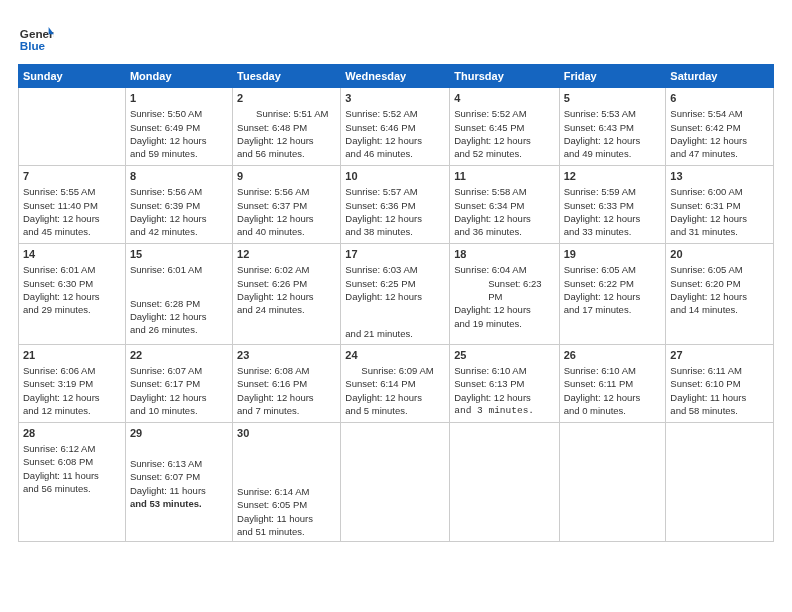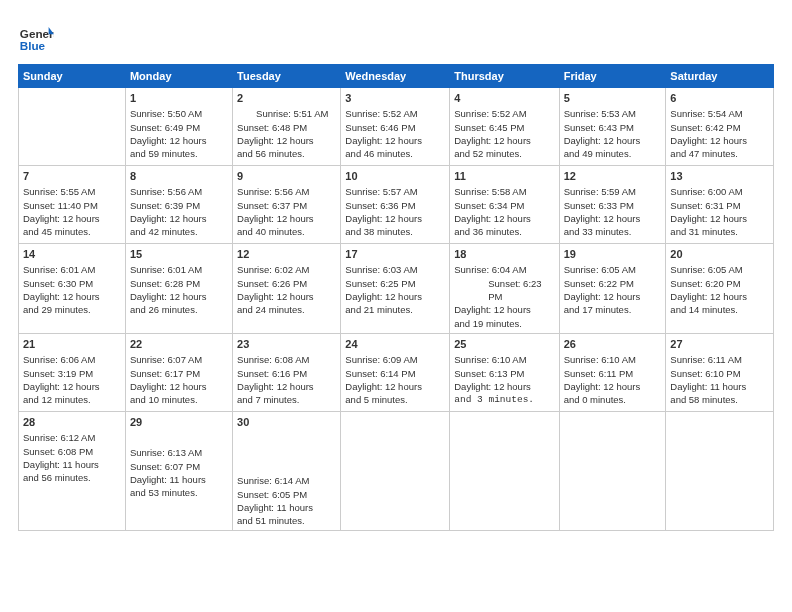--- a/index.html
+++ b/index.html
@@ -207,37 +207,37 @@
           <td>
             <span class="day-num">14</span>
             <span style="display: block;">Sunrise: 6:01 AM</span>
             <span style="display: block;">Sunset: 6:30 PM</span>
             <span style="display: block;">Daylight: 12 hours</span>
             <span style="display: block;">and 29 minutes.</span>
           </td>
           <td>
             <span class="day-num">15</span>
             <span style="display: block;">Sunrise: 6:01 AM</span>
-            <span style="display: block;">Sunset: 6:28 PM</span>
+            <span style="display: block; margin-top: 20px;">Sunset: 6:28 PM</span>
             <span style="display: block;">Daylight: 12 hours</span>
             <span style="display: block;">and 26 minutes.</span>
           </td>
           <td>
             <span class="day-num">12</span>
             <span style="display: block;">Sunrise: 6:02 AM</span>
             <span style="display: block;">Sunset: 6:26 PM</span>
             <span style="display: block;">Daylight: 12 hours</span>
             <span style="display: block;">and 24 minutes.</span>
           </td>
           <td>
             <span class="day-num">17</span>
             <span style="display: block;">Sunrise: 6:03 AM</span>
             <span style="display: block;">Sunset: 6:25 PM</span>
             <span style="display: block;">Daylight: 12 hours</span>
-            <span style="display: block;">and 21 minutes.</span>
+            <span style="display: block; margin-top: 24px;">and 21 minutes.</span>
           </td>
           <td>
             <span class="day-num">18</span>
             <span style="display: block;">Sunrise: 6:04 AM</span>
             <span style="display: block; margin-left: 34px;">Sunset: 6:23 PM</span>
             <span style="display: block;">Daylight: 12 hours</span>
             <span style="display: block;">and 19 minutes.</span>
           </td>
           <td>
             <span class="day-num">19</span>
@@ -271,21 +271,21 @@
           </td>
           <td>
             <span class="day-num">23</span>
             <span style="display: block;">Sunrise: 6:08 AM</span>
             <span style="display: block;">Sunset: 6:16 PM</span>
             <span style="display: block;">Daylight: 12 hours</span>
             <span style="display: block;">and 7 minutes.</span>
           </td>
           <td>
             <span class="day-num">24</span>
-            <span style="display: block;">Sunrise: 6:09 AM</span>
+            <span style="display: block; margin-left: 16px;">Sunrise: 6:09 AM</span>
             <span style="display: block;">Sunset: 6:14 PM</span>
             <span style="display: block;">Daylight: 12 hours</span>
             <span style="display: block;">and 5 minutes.</span>
           </td>
           <td>
             <span class="day-num">25</span>
             <span style="display: block;">Sunrise: 6:10 AM</span>
             <span style="display: block;">Sunset: 6:13 PM</span>
             <span style="display: block;">Daylight: 12 hours</span>
             <span style="display: block; font-family: Liberation Mono, monospace;">and 3 minutes.</span>
@@ -311,21 +311,21 @@
             <span style="display: block;">Sunrise: 6:12 AM</span>
             <span style="display: block;">Sunset: 6:08 PM</span>
             <span style="display: block;">Daylight: 11 hours</span>
             <span style="display: block;">and 56 minutes.</span>
           </td>
           <td>
             <span class="day-num">29</span>
             <span style="display: block; margin-top: 16px;">Sunrise: 6:13 AM</span>
             <span style="display: block;">Sunset: 6:07 PM</span>
             <span style="display: block;">Daylight: 11 hours</span>
-            <span style="display: block;">and 53 minutes.</span>
+            <span style="display: block; font-weight: bold;">and 53 minutes.</span>
           </td>
           <td>
             <span class="day-num">30</span>
             <span style="display: block; margin-top: 44px;">Sunrise: 6:14 AM</span>
             <span style="display: block;">Sunset: 6:05 PM</span>
             <span style="display: block;">Daylight: 11 hours</span>
             <span style="display: block;">and 51 minutes.</span>
           </td>
           <td class="empty-cell"></td>
           <td class="empty-cell"></td>

